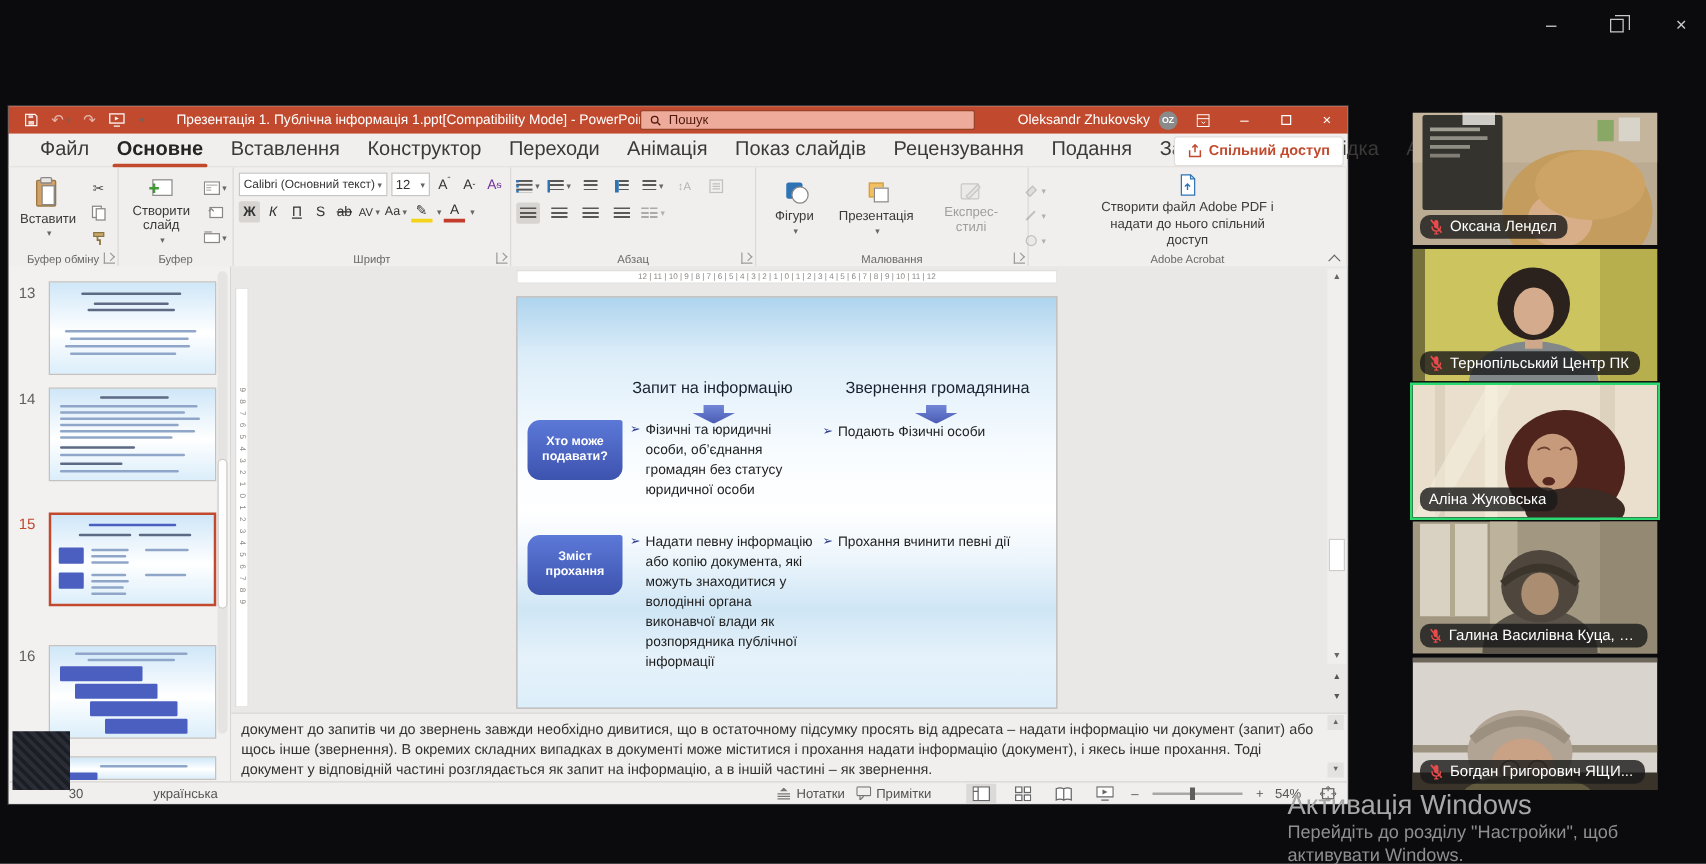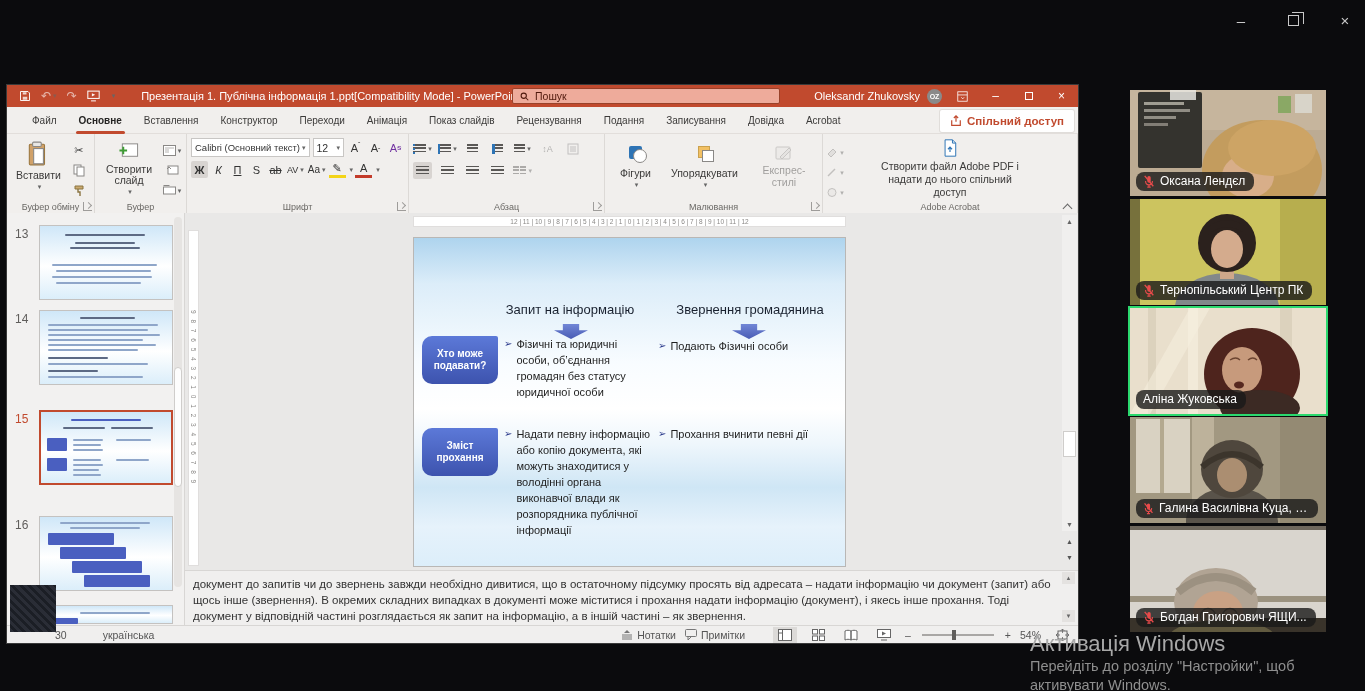--- a/index.html
+++ b/index.html
@@ -20,21 +20,21 @@
   .ppt-title{font-size:11px;margin-left:26px;white-space:nowrap}
   .searchbox{position:absolute;left:505px;top:3px;width:268px;height:16px;background:#eeab9b;border:1px solid #99422a;border-radius:2px;display:flex;align-items:center;gap:6px;padding-left:7px;color:#50190d;font-size:10.5px}
   .account{position:absolute;right:136px;top:0;height:22px;display:flex;align-items:center;gap:7px;font-size:11px}
   .avatar{width:15px;height:15px;border-radius:50%;background:#8a8a8a;color:#fff;font-size:7px;display:flex;align-items:center;justify-content:center;font-weight:bold}
   .tb-ctrls{position:absolute;right:0;top:0;height:22px;display:flex}
   .tb-btn{width:33px;height:22px;display:flex;align-items:center;justify-content:center;font-size:12px;color:#fff}
   .tb-restore{width:8px;height:8px;border:1px solid #fff}
 
   
   .tabrow{position:absolute;left:0;top:22px;right:0;height:27px;background:#f1efed;display:flex;align-items:center;padding-left:14px;gap:0;border-bottom:1px solid #e2dedb}
-  .tab{font-size:10px;color:#3b3a39;padding:0 11px;height:27px;display:flex;align-items:center;position:relative;white-space:nowrap;cursor:pointer}
+  .tab{font-size:16px;color:#3b3a39;padding:0 11px;height:27px;display:flex;align-items:center;position:relative;white-space:nowrap;cursor:pointer}
   .tab.active{font-weight:bold;color:#252423}
   .tab.active:after{content:"";position:absolute;left:8px;right:8px;bottom:0;height:3px;background:#c14a2e;border-radius:2px}
   .share-btn{position:absolute;right:4px;top:3px;height:22px;background:#fff;border-radius:2px;color:#c14a2e;font-size:11.5px;font-weight:bold;display:flex;align-items:center;gap:5px;padding:0 10px;box-shadow:0 0 0 1px #e0ddda;cursor:pointer}
 
   
   .ribbon{position:absolute;left:0;top:49px;right:0;height:79px;background:#f1efed;display:flex}
   .rgroup{position:relative;height:100%;border-right:1px solid #dcd9d6;padding:4px 4px 14px 4px;display:flex;gap:3px}
   .glabel{position:absolute;left:0;right:0;bottom:1px;text-align:center;font-size:9px;color:#6a6865}
   .launcher{position:absolute;right:2px;bottom:2px;width:9px;height:9px;border-left:1px solid #8a8886;border-bottom:1px solid #8a8886;opacity:.8}
   .launcher:after{content:"";position:absolute;right:1px;top:1px;width:4px;height:4px;border-right:1px solid #8a8886;border-top:1px solid #8a8886;transform:rotate(45deg)}
@@ -93,21 +93,21 @@
   .bullet{position:absolute;font-size:11px;color:#1e1e1e;line-height:16px;display:flex;gap:4px}
   .bm{color:#2b3a8c;font-size:10px;line-height:16px}
 
   
   .notes{position:absolute;left:178px;top:485px;width:893px;height:55px;background:#f0efee;border-top:1px solid #d8d6d4;padding:5px 24px 0 8px;font-size:11.5px;color:#333;line-height:16px}
   .notes-scroll{position:absolute;right:3px;top:487px;width:13px;height:50px}
   .notes-scroll .a{position:absolute;left:0;width:13px;height:12px;background:#e4e2e0;display:flex;align-items:center;justify-content:center;font-size:6px;color:#666}
 
   
   .statusbar{position:absolute;left:0;right:0;bottom:0;height:18px;background:#f0efee;border-top:1px solid #d8d6d4;display:flex;align-items:center;font-size:10.5px;color:#555}
-  .sb-left{display:flex;gap:36px;padding-left:48px}
+  .sb-left{display:flex;gap:56px;padding-left:48px}
   .sb-right{position:absolute;right:4px;display:flex;align-items:center;gap:9px;height:100%}
   .sb-item{display:flex;align-items:center;gap:4px;cursor:pointer}
   .viewbtn{width:24px;height:16px;display:flex;align-items:center;justify-content:center;cursor:pointer}
   .viewbtn.on{background:#dcdad8}
   .zoomtrack{width:72px;height:2px;background:#a9a7a5;position:relative;margin:0 2px}
   .zoomthumb{position:absolute;left:42%;top:-4px;width:4px;height:10px;background:#605e5c}
 
   .darksquare{position:absolute;left:3px;top:500px;width:46px;height:47px;background:repeating-linear-gradient(45deg,#2a2d36 0 3px,#1b1e25 3px 6px);z-index:5}
 
   
@@ -362,21 +362,21 @@
 
     <div class="rgroup" style="width:218px">
       <div style="display:flex;gap:10px;align-items:flex-start;padding:6px 2px 0 6px">
         <div class="bigbtn" style="padding-top:2px">
           <span class="shp-sq" style="margin-bottom:6px"></span>
           <span>Фігури</span>
           <span class="car">▾</span>
         </div>
         <div class="bigbtn" style="padding-top:2px">
           <span class="arr-sq" style="margin-bottom:7px"></span>
-          <span>Упорядкувати</span>
+          <span>Презентація</span>
           <span class="car">▾</span>
         </div>
         <div class="bigbtn grayed" style="padding-top:2px">
           <svg width="18" height="16" viewBox="0 0 18 16">
               <rect x="1" y="1" width="14" height="12" rx="1" fill="#e8e6e4" stroke="#9a9896"></rect>
               <path d="M5 11L14 2l2 2-9 9z" fill="#d8d6d4" stroke="#9a9896"></path>
             </svg>
           <span style="width:52px">Експрес-стилі</span>
         </div>
         <div class="smallcol grayed" style="padding-top:0">

